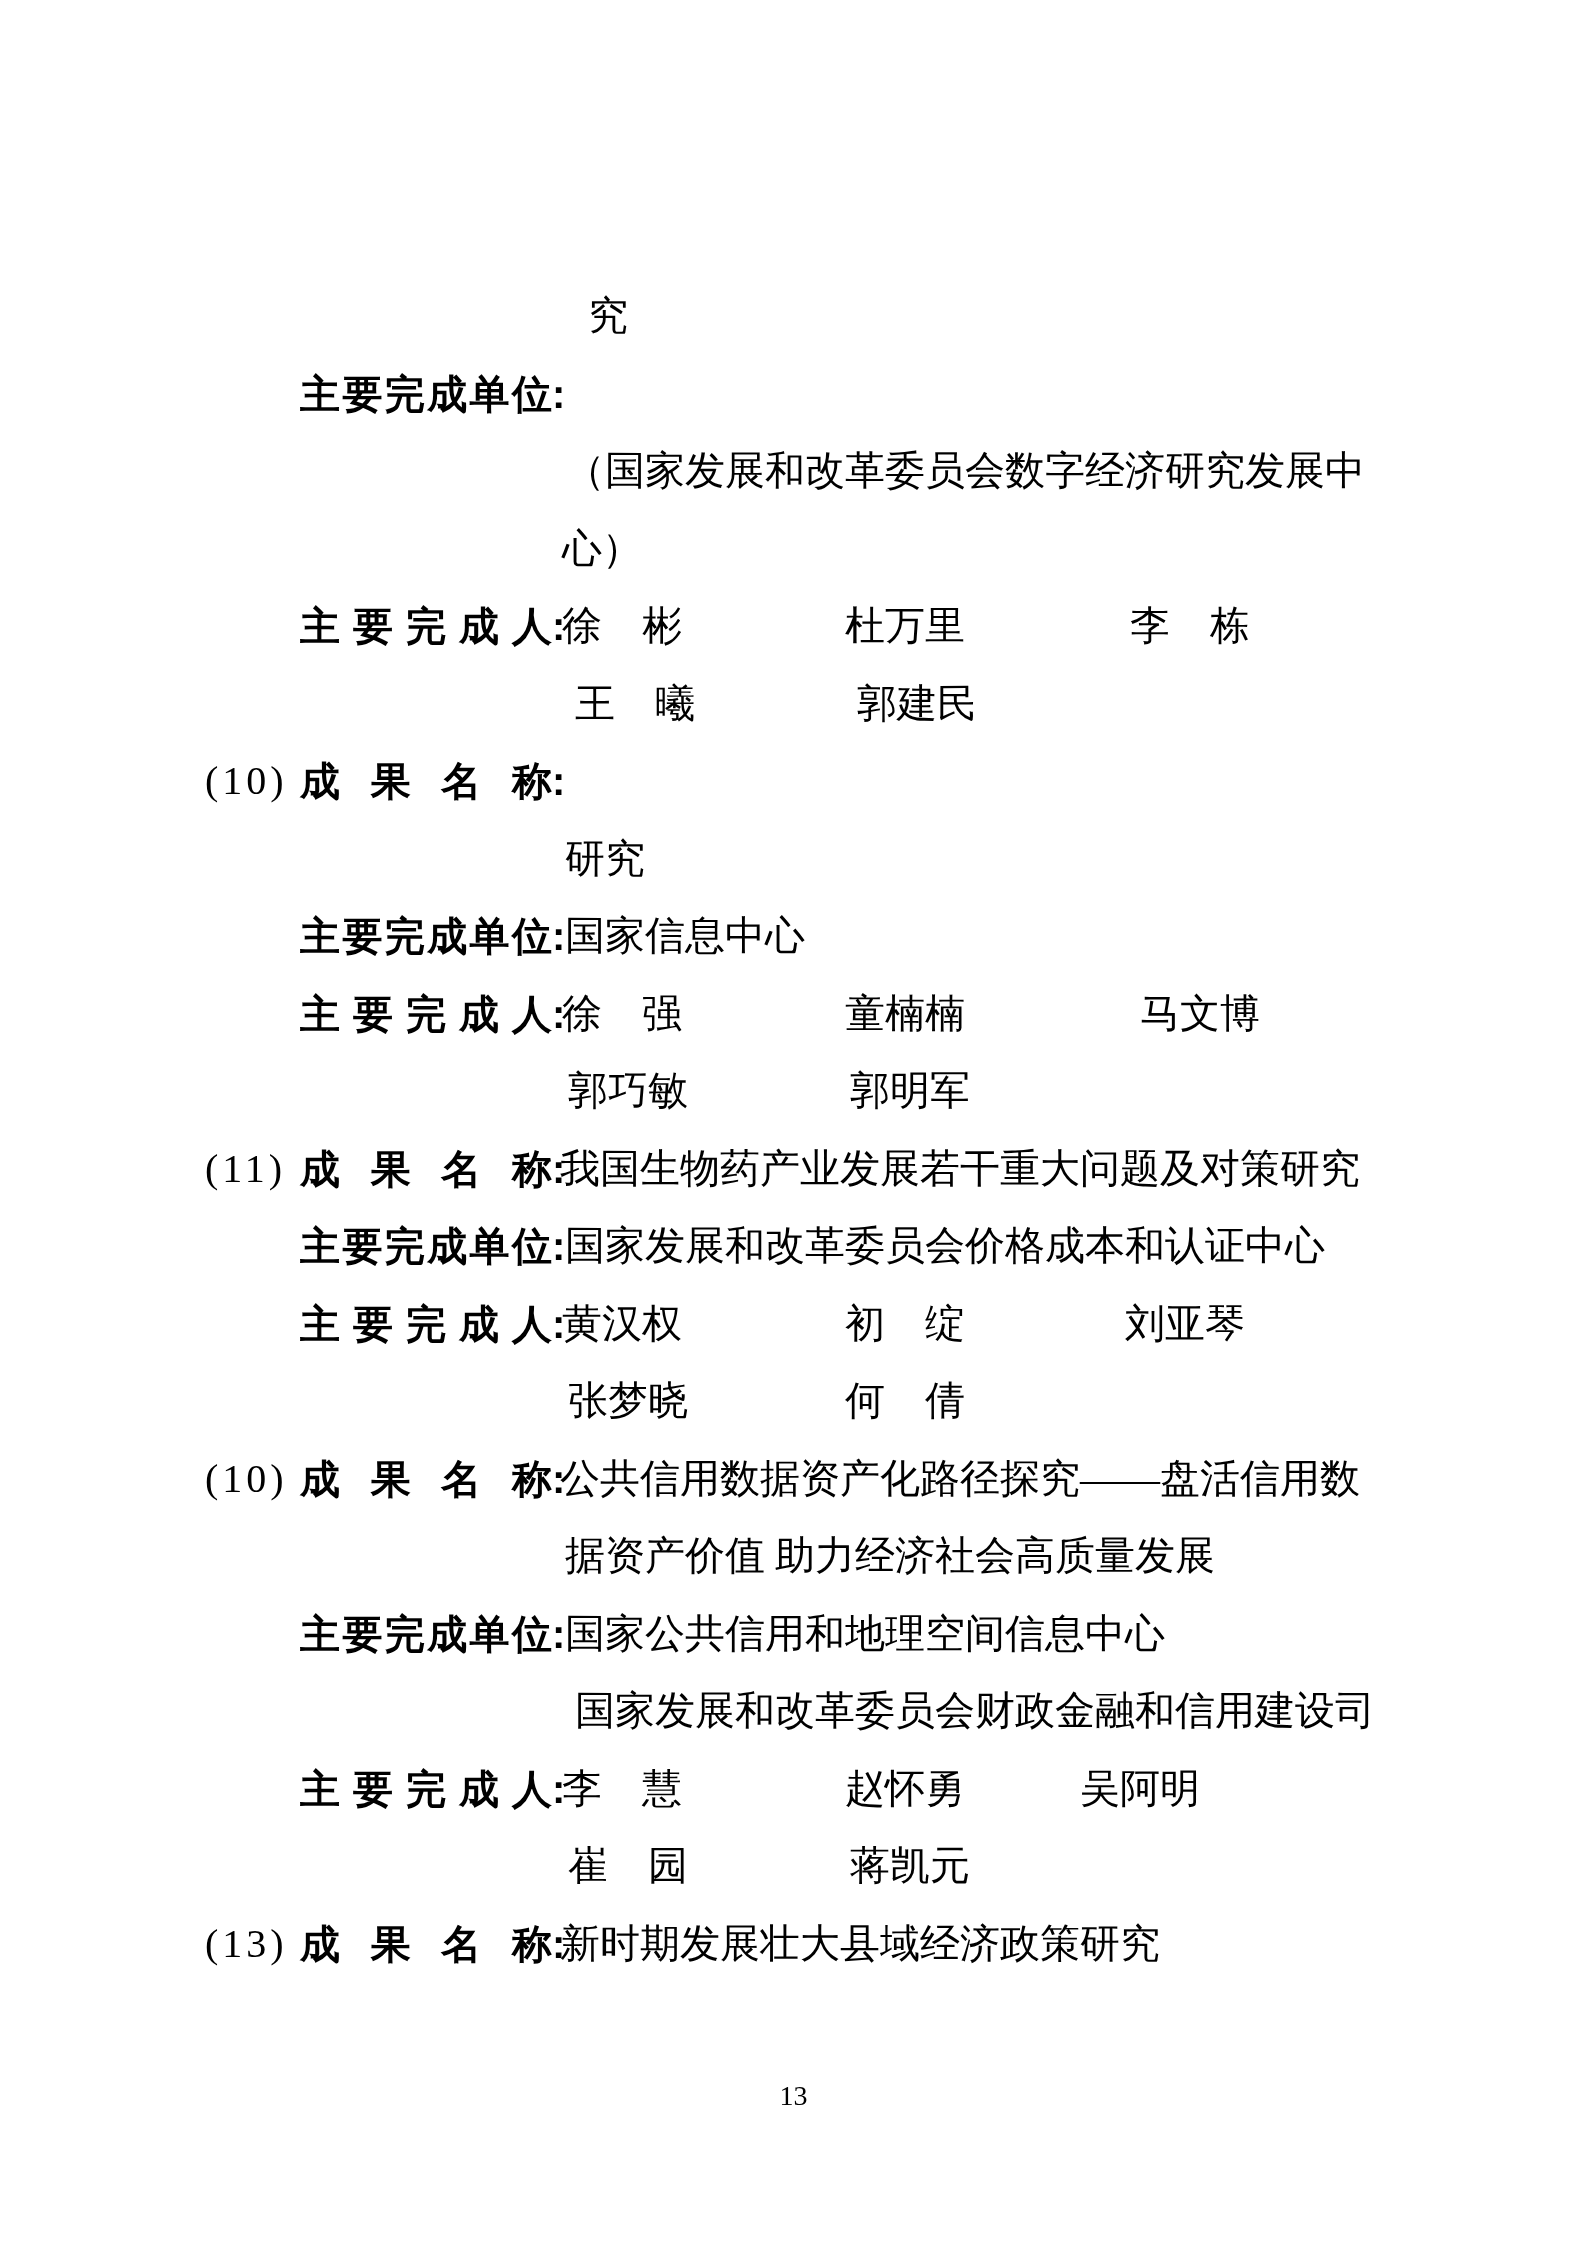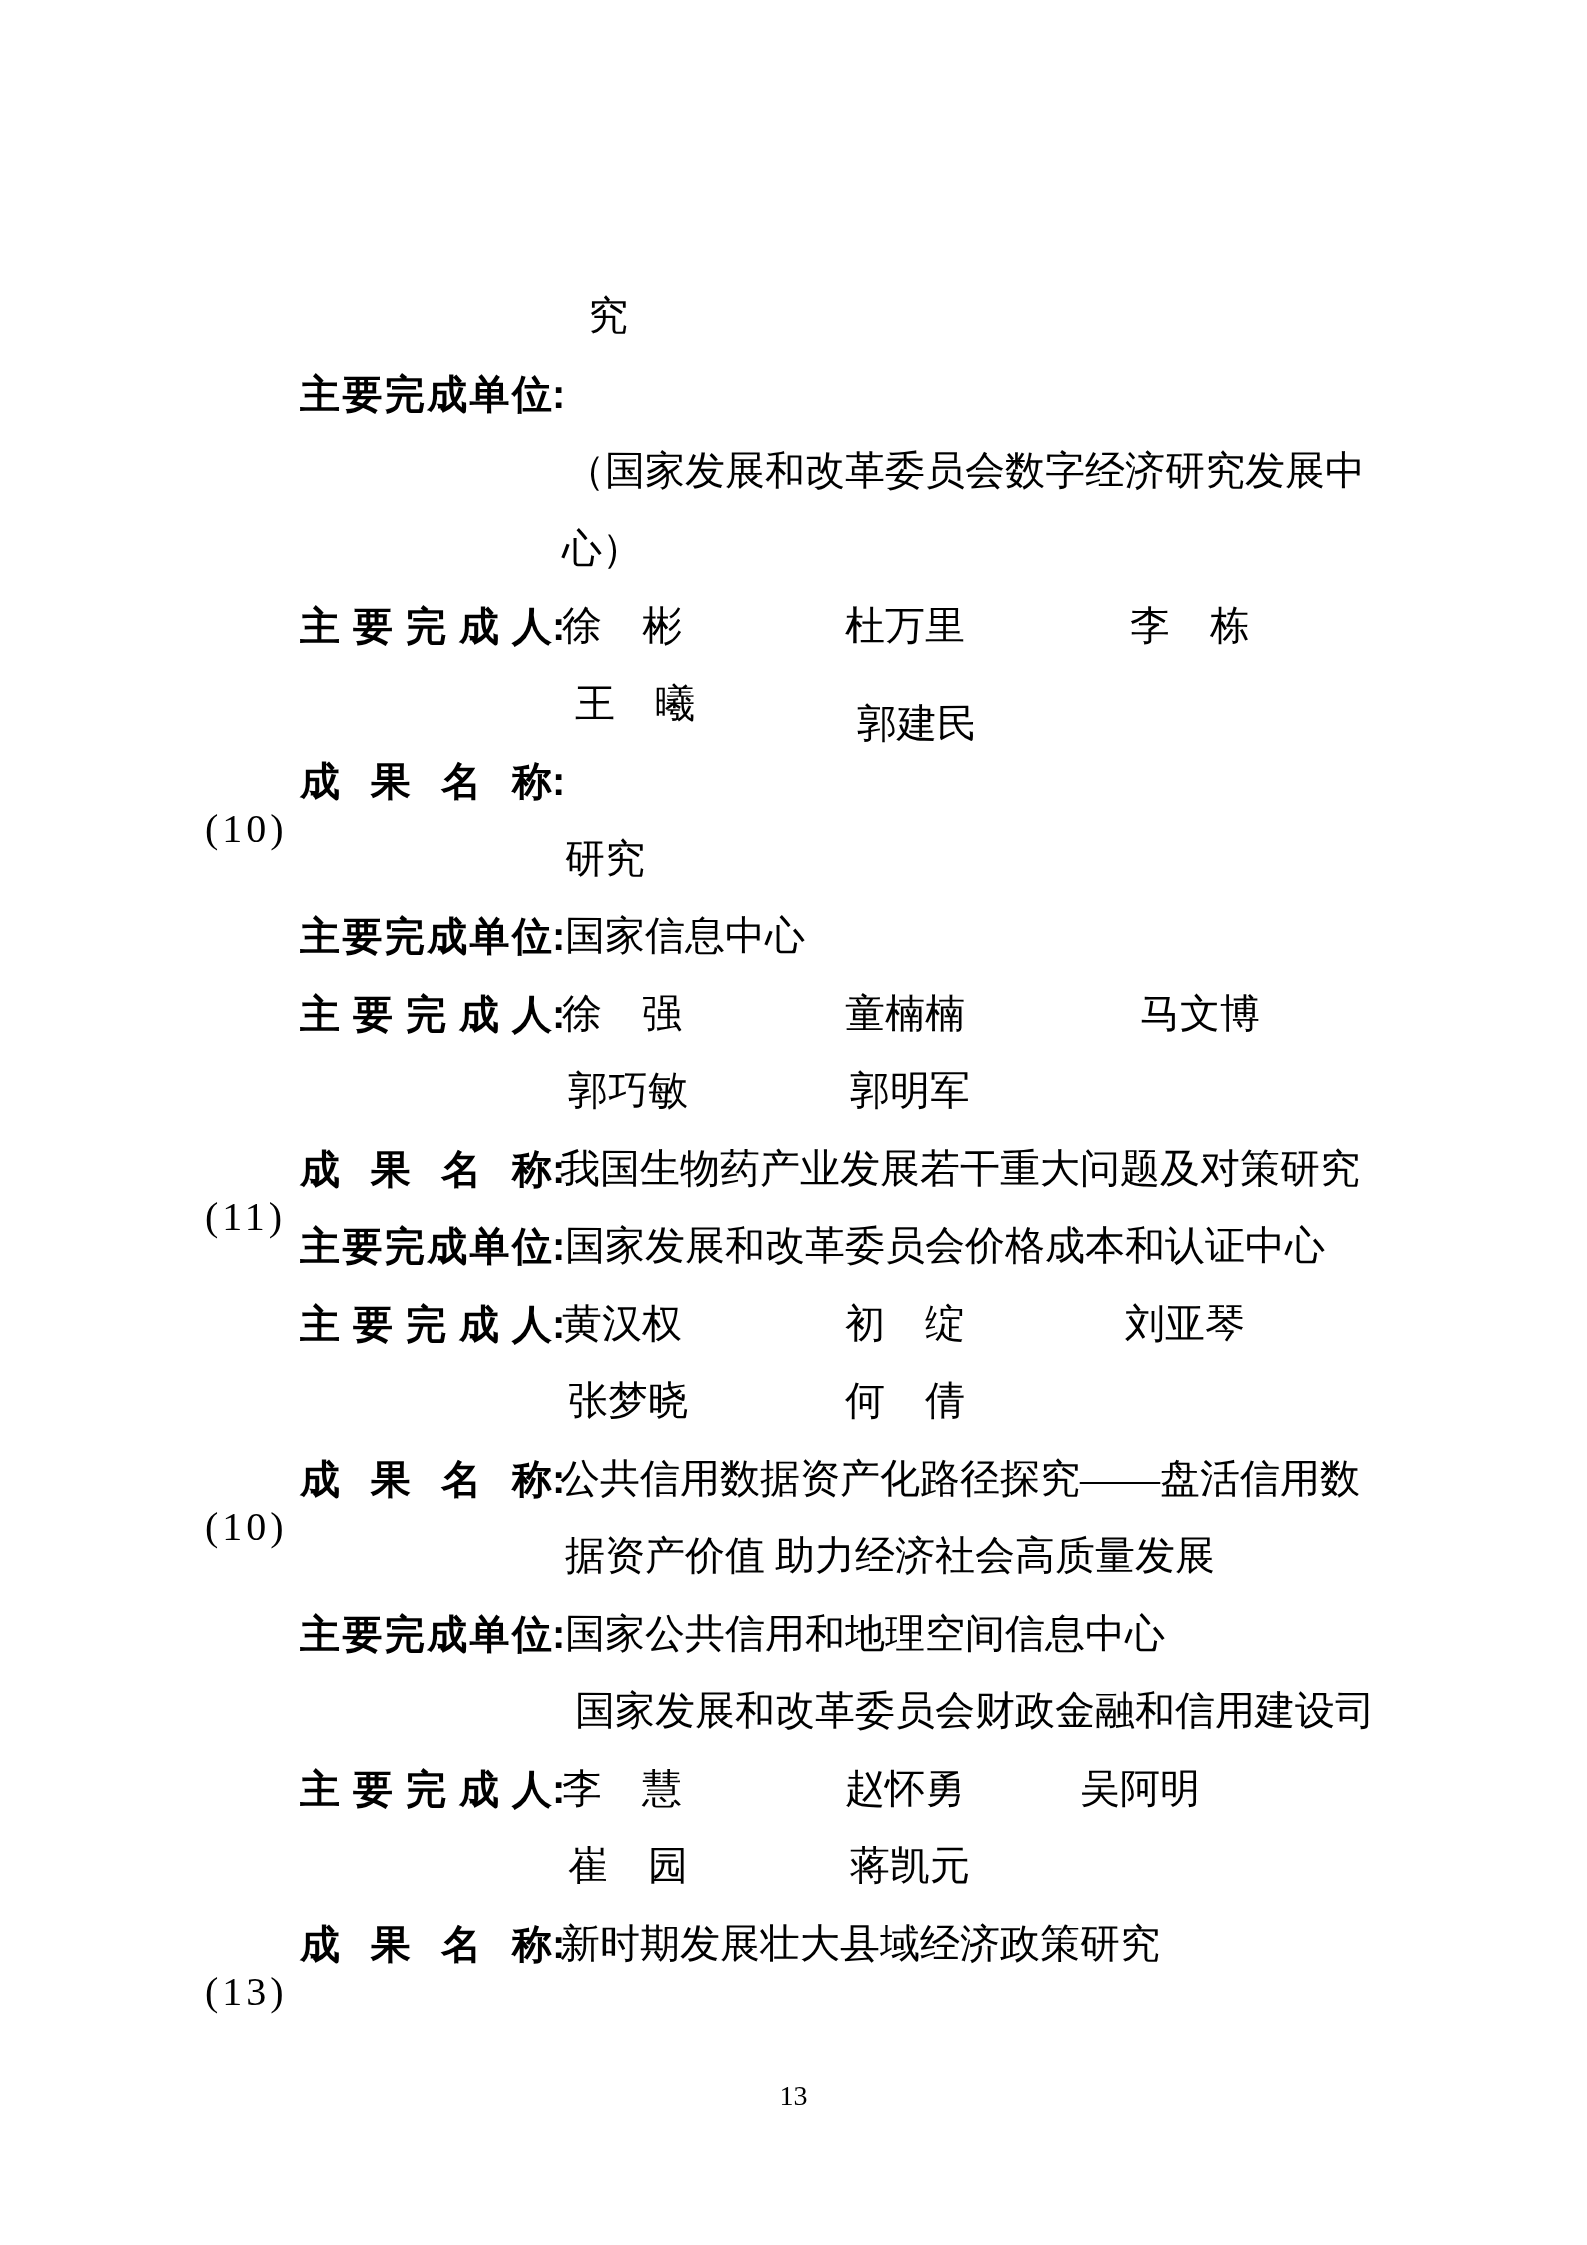--- a/index.html
+++ b/index.html
@@ -48,34 +48,33 @@
     left: 552px;
     font-family: "Liberation Sans", "DejaVu Sans", sans-serif;
     font-weight: 700;
     font-size: 40px;
   }
   .num {
     left: 205px;
     font-family: "Liberation Serif", "DejaVu Serif", serif;
     font-size: 40px;
     letter-spacing: 4px;
-    margin-top: 48px;
   }
   
   .p558 { left: 560px; }
   .p562 { left: 562px; }
   .p565 { left: 565px; }
   .p568 { left: 568px; }
   .p570 { left: 565px; }
   .p575 { left: 575px; }
   .p585 { left: 575px; }
   .p588 { left: 588px; }
   .p845 { left: 845px; }
   .p850 { left: 850px; }
-  .p857 { left: 857px; margin-top: 20px; }
+  .p857 { left: 857px; }
   .p1123 { left: 1080px; }
   .p1125 { left: 1125px; }
   .p1130 { left: 1130px; }
   .p1140 { left: 1140px; }
   .pageno {
     position: absolute;
     top: 2080px;
     left: 0;
     width: 100%;
     text-align: center;

